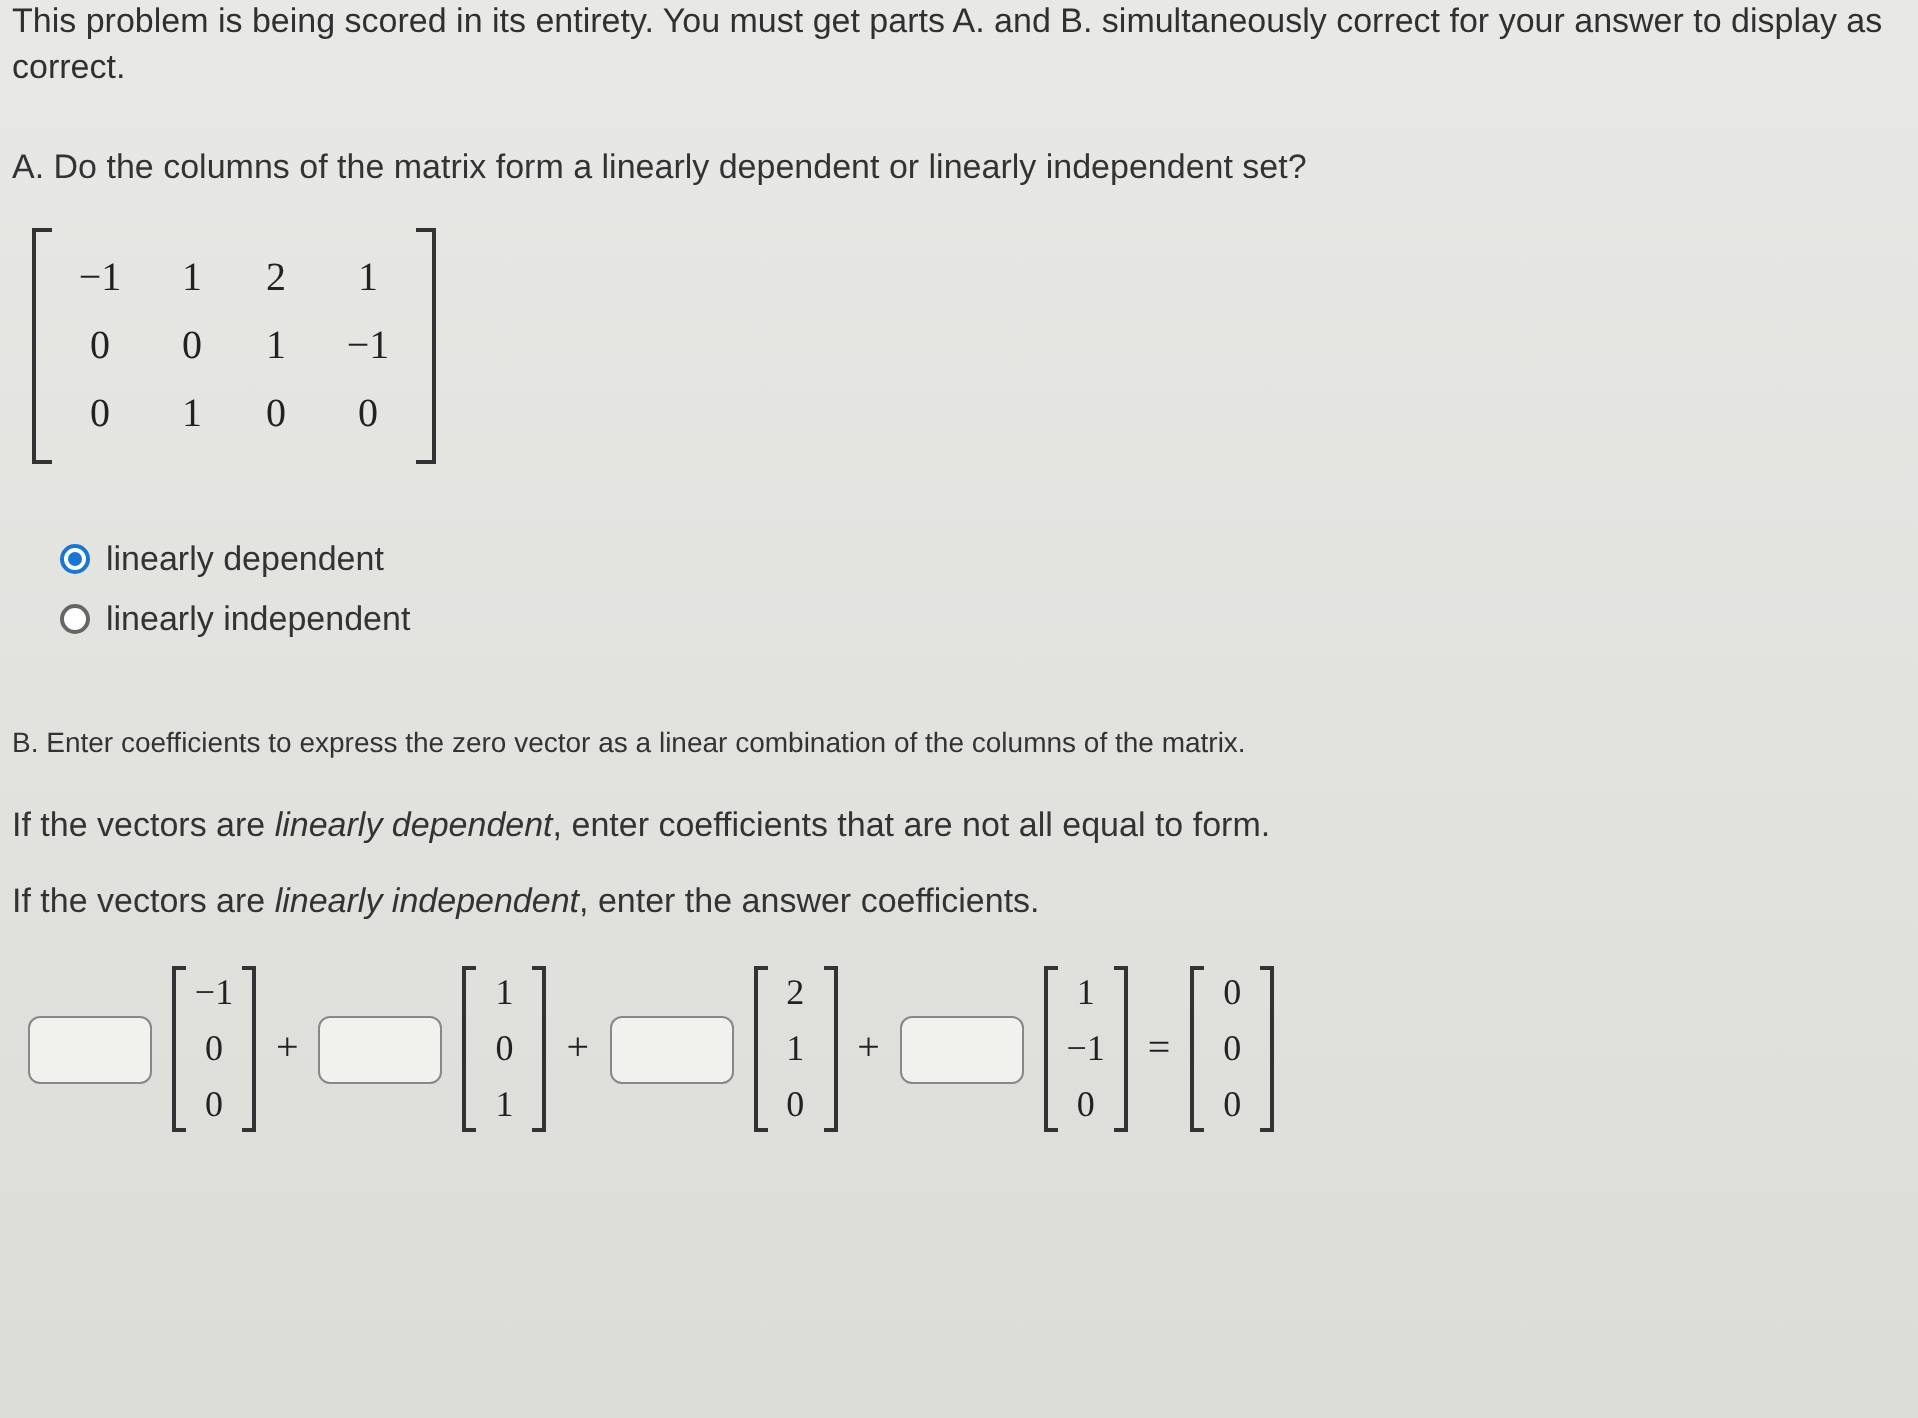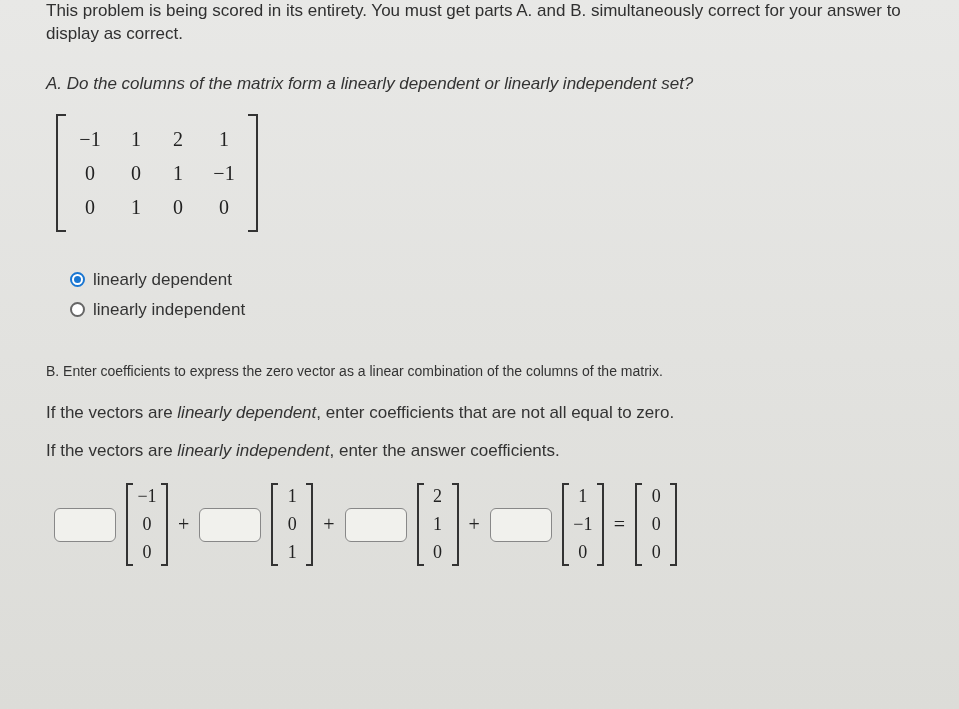--- a/index.html
+++ b/index.html
@@ -11,33 +11,31 @@
       font-family: Arial, Helvetica, sans-serif;
       background: linear-gradient(to bottom, #e8e8e6 0%, #dcdcd8 100%);
       width: 959px;
       height: 709px;
       padding: 0;
       overflow: hidden;
       color: #222;
     }
     .content {
       padding: 0 2px;
-      margin-left: 40px;
     }
     .intro {
       font-size: 17px;
       line-height: 1.35;
       padding: 0 4px 10px 4px;
       color: #303030;
     }
     .section-a-text {
       font-size: 17px;
       padding: 18px 4px 14px 4px;
       color: #333;
-      font-style: italic;
     }
     .matrix {
       display: inline-flex;
       align-items: stretch;
       margin: 6px 0 28px 14px;
     }
     .bracket-left, .bracket-right {
       width: 10px;
       position: relative;
       border-top: 2px solid #333;
@@ -196,21 +194,21 @@
     </div>
     <div class="radio-row">
       <div class="radio-outer unselected"></div>
       <span>linearly independent</span>
     </div>
   </div>
 
   <div class="section-b-text">B. Enter coefficients to express the zero vector as a linear combination of the columns of the matrix.</div>
 
   <div class="instr">
-    <span>If the vectors are </span><em>linearly dependent</em><span>, enter coefficients that are not all equal to zero.</span>
+    <span>If the vectors are </span><em>linearly dependent</em><span>, enter coefficients that are not all equal to form.</span>
   </div>
 
   <div class="instr">
     <span>If the vectors are </span><em>linearly independent</em><span>, enter the answer coefficients.</span>
   </div>
 
   <div class="equation">
     <input class="coef-input" style="">
     <div class="col-vec">
       <div class="cv-bracket-l"></div>

